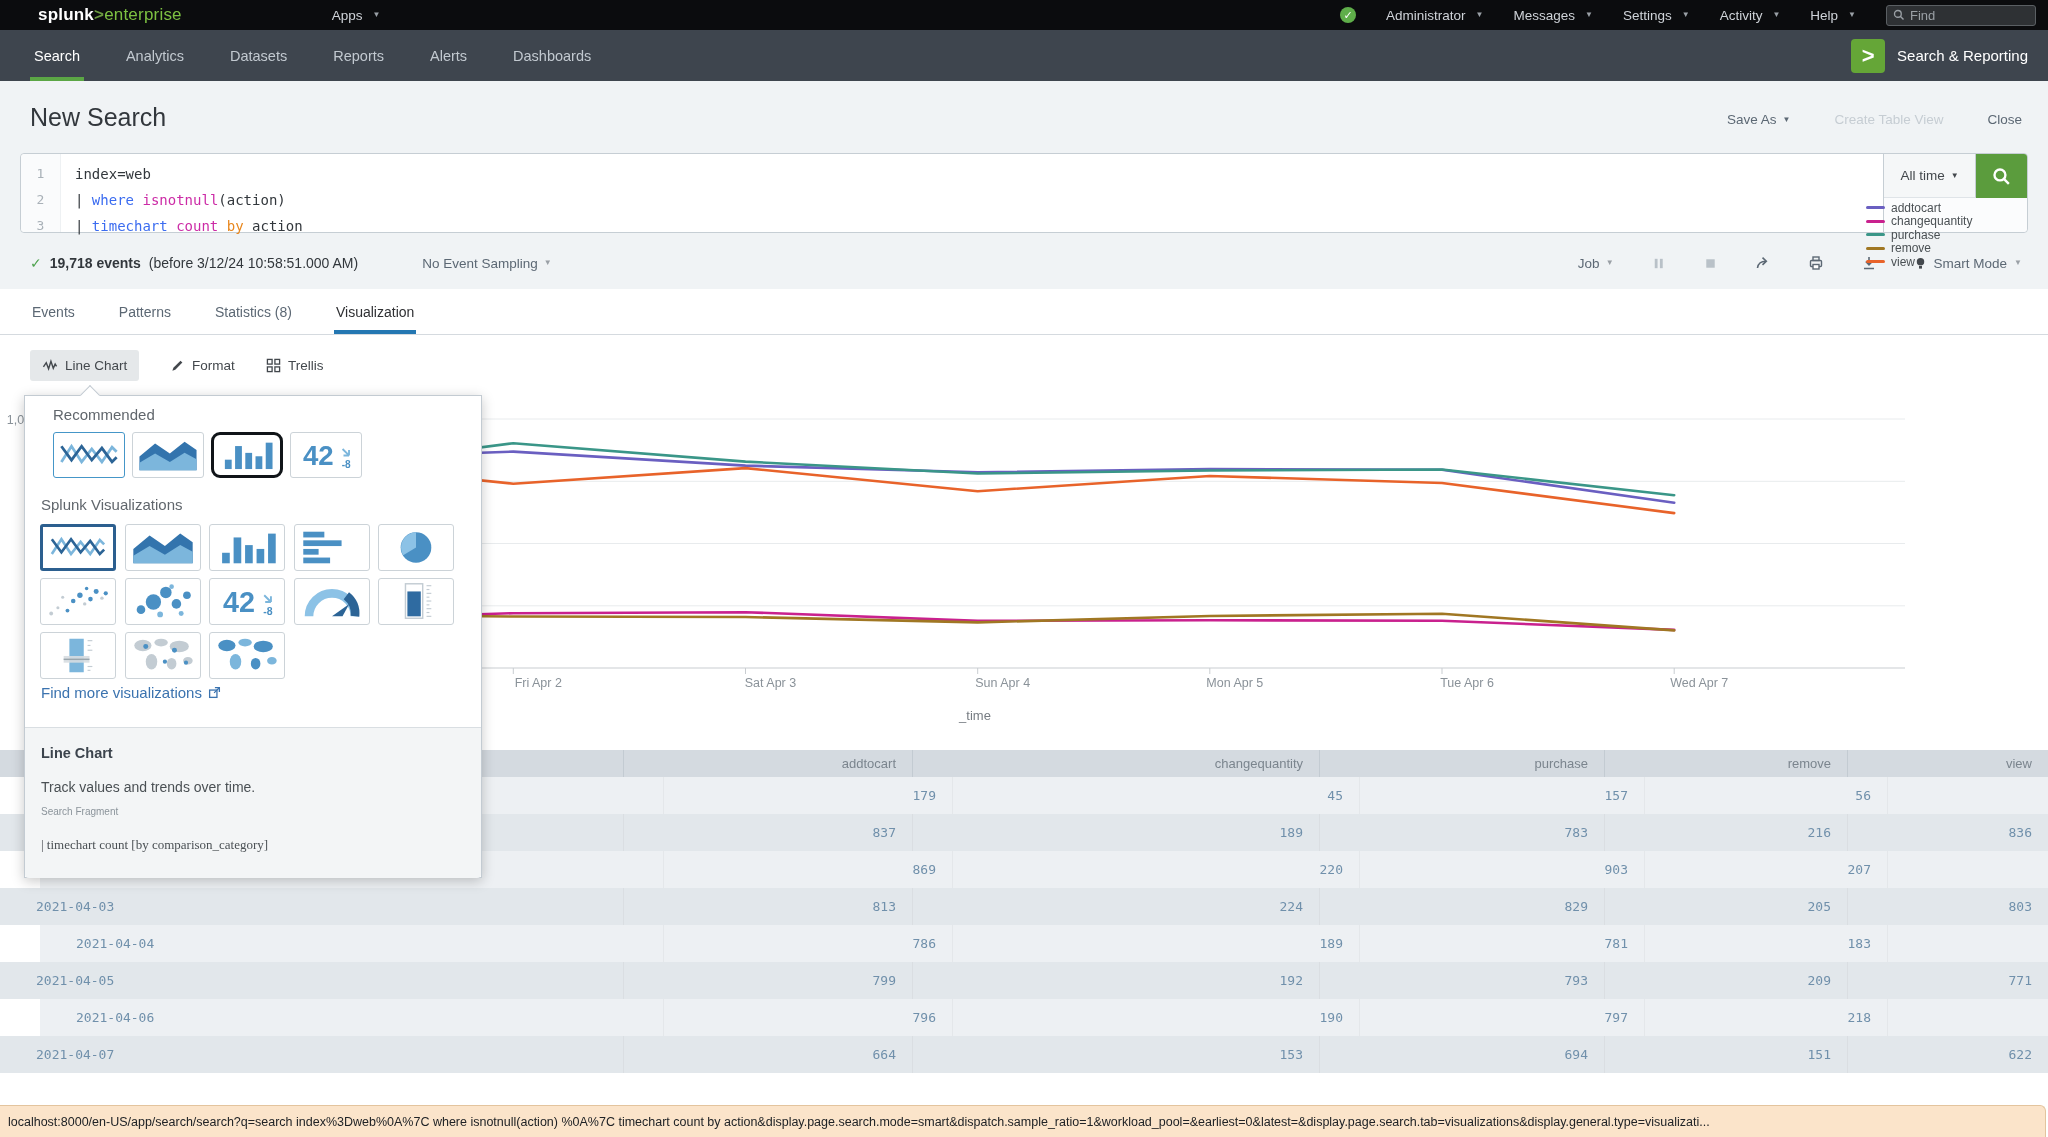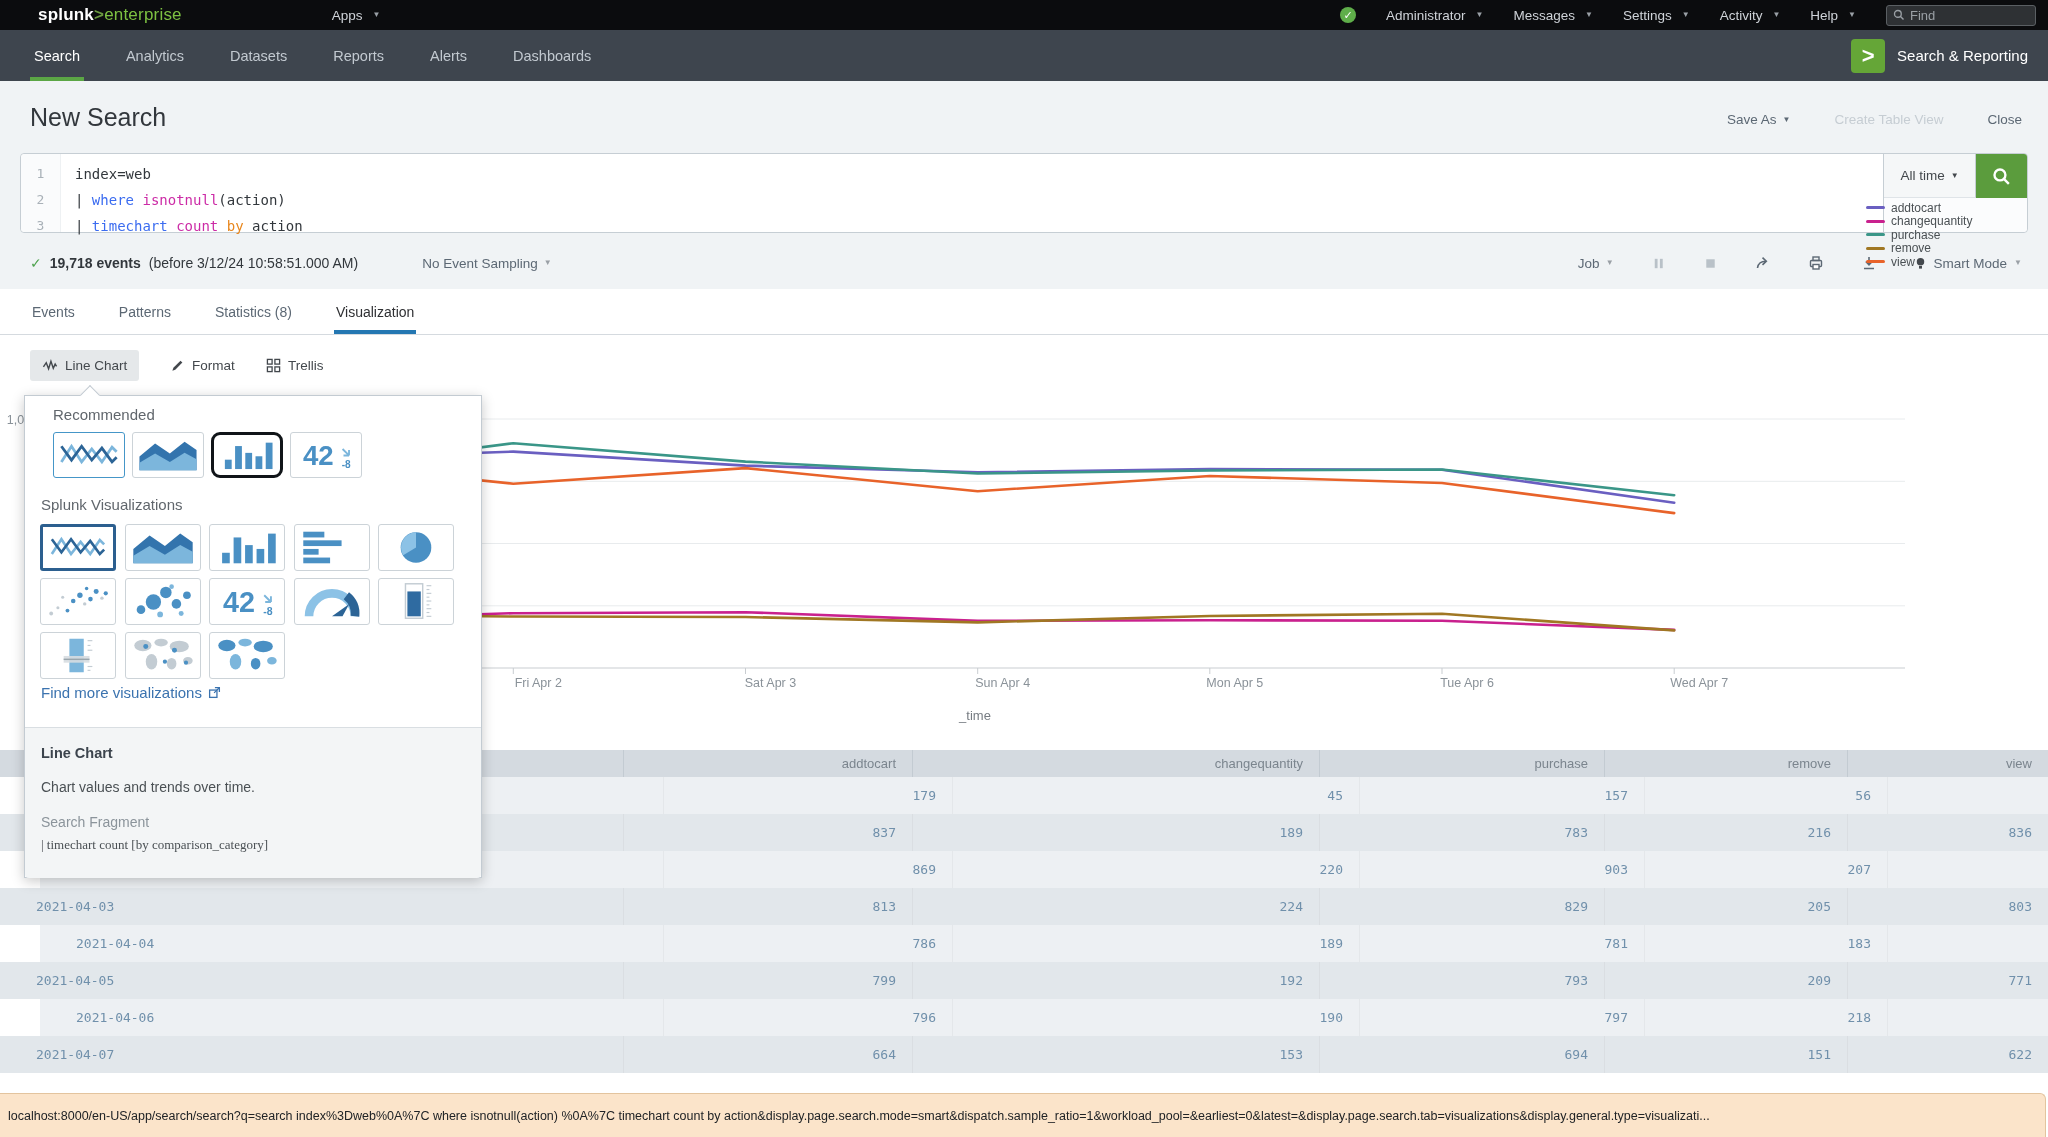--- a/index.html
+++ b/index.html
@@ -100,25 +100,25 @@
   .viz-tile.rec { width:72px; height:46px; }
   .viz-tile svg { width:100%; height:100%; display:block; }
   .viz-tile.sel-outline { border:1px solid #4596c8; }
   .viz-tile.focus-ring { border:3px solid #101418; border-radius:9px; }
   .viz-tile.sel-active { border:3px solid #2c5f8f; }
   #find-more { position:absolute; left:16px; top:288px; font-size:15px; color:#3b73af; display:flex; align-items:center; gap:6px; cursor:pointer; }
   #pp-divider { position:absolute; left:0; top:331px; width:100%; height:1px; background:#d9dee2; }
   #pp-footer { position:absolute; left:0; top:332px; width:100%; height:150px; background:#f3f5f6; border-radius:0 0 4px 4px; }
   #pp-viz-name { position:absolute; left:16px; top:17px; font-size:14.5px; font-weight:bold; color:#3c444d; }
   #pp-viz-desc { position:absolute; left:16px; top:51px; font-size:14px; color:#4a5054; }
-  #pp-frag-label { position:absolute; left:16px; top:86px; font-size:14px; color:#8b949b;text-align:right; }
+  #pp-frag-label { position:absolute; left:16px; top:78px; font-size:10px; color:#8b949b;text-align:right; }
   #pp-frag { position:absolute; left:16px; top:109px; font-size:13px; font-family:Liberation Serif, serif; color:#4a5054; }
 
   
-  #status-bar { position:absolute; left:0; bottom:0; height:44px; width:2046px; background:#fbe4ca; border:1px solid #e3c49e; border-left:none; border-bottom:none; border-radius:0 6px 0 0; display:flex; align-items:center; padding-left:8px; z-index:40; }
+  #status-bar { position:absolute; left:0; bottom:0; height:32px; width:2046px; background:#fbe4ca; border:1px solid #e3c49e; border-left:none; border-bottom:none; border-radius:0 6px 0 0; display:flex; align-items:center; padding-left:8px; z-index:40; }
   #status-bar span { font-size:12.5px; color:#202326; white-space:nowrap; overflow:hidden; }
   svg.mini { display:block; }
 </style>
 </head>
 <body>
 
 <div id="screen">
 
   <div id="topbar">
     <div class="logo"><span class="lp">splunk</span><span class="lg">&gt;</span><span class="ls">enterprise</span></div>
@@ -592,21 +592,21 @@
     <div id="find-more">
       <span>Find more visualizations</span>
       <svg class="mini" width="13" height="13" viewBox="0 0 16 16">
           <rect x="2" y="5" width="9" height="9" fill="none" stroke="#3b73af" stroke-width="1.6"></rect>
           <path d="M8.5 2 H14 V7.5 M14 2 L7.5 8.5" fill="none" stroke="#3b73af" stroke-width="1.6"></path>
         </svg>
     </div>
     <div id="pp-divider"></div>
     <div id="pp-footer">
       <div id="pp-viz-name">Line Chart</div>
-      <div id="pp-viz-desc">Chart values and trends over time.</div>
+      <div id="pp-viz-desc">Track values and trends over time.</div>
       <div id="pp-frag-label">Search Fragment</div>
       <div id="pp-frag">| timechart count [by comparison_category]</div>
     </div>
   </div>
 
   <div id="status-bar">
     <span>localhost:8000/en-US/app/search/search?q=search index%3Dweb%0A%7C where isnotnull(action) %0A%7C timechart count by action&amp;display.page.search.mode=smart&amp;dispatch.sample_ratio=1&amp;workload_pool=&amp;earliest=0&amp;latest=&amp;display.page.search.tab=visualizations&amp;display.general.type=visualizati...</span>
   </div>
 
 </div>

